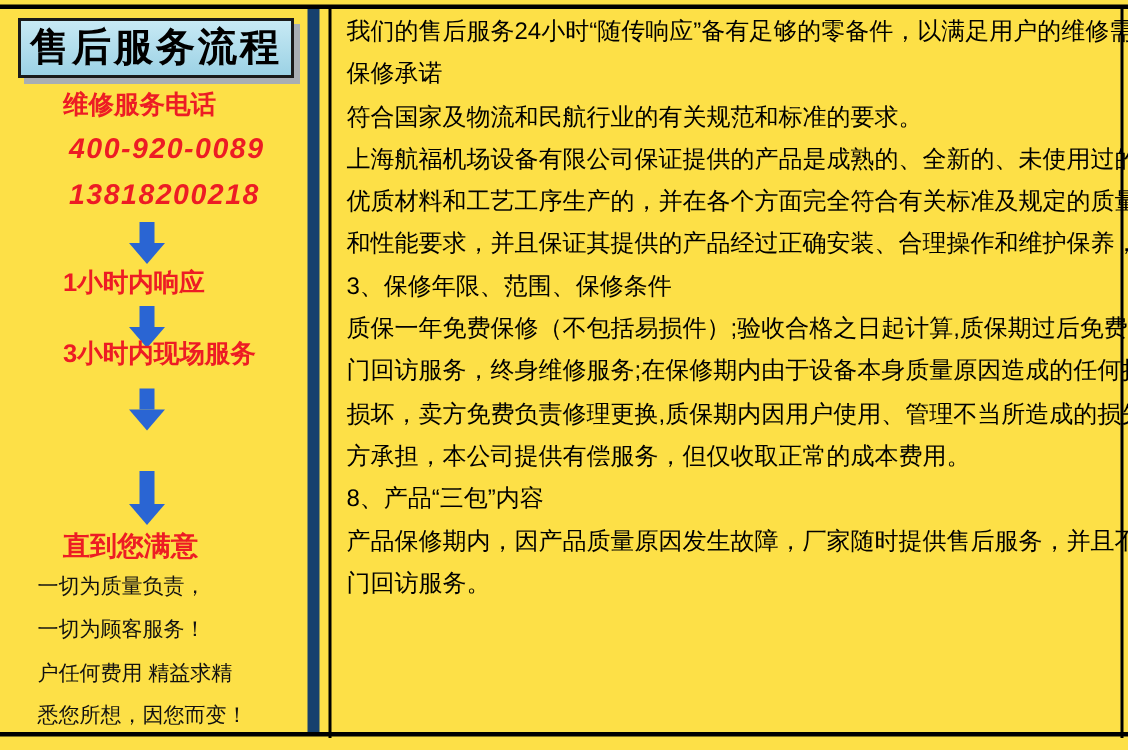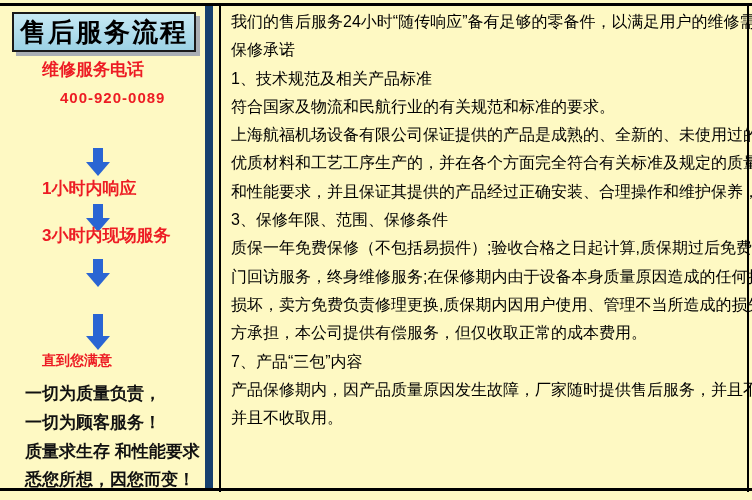--- a/index.html
+++ b/index.html
@@ -1,34 +1,34 @@
 <!DOCTYPE html>
 <html><head>
 <meta charset="utf-8">
 <style>
   html,body{margin:0;padding:0;background:#fff;}
-  .page{position:relative;width:752px;height:500px;background:#fef9c3;overflow:hidden;
+  .page{position:relative;width:752px;height:500px;background:#fde047;overflow:hidden;
         font-family:"Liberation Sans","DejaVu Sans",sans-serif;}
   .hline{position:absolute;left:0;width:752px;height:3px;background:#000;}
   .top-line{top:3px;}
   .bottom-line{top:488px;}
   .vdivider{position:absolute;left:205px;top:6px;width:8px;height:482px;background:#16406e;}
 
   
   .sidebar{position:absolute;left:0;top:0;width:205px;height:500px;}
   .title-box{position:absolute;left:12px;top:12px;width:180px;height:36px;
              background:linear-gradient(#c7e9f4,#9cd2e5);
              border:2px solid #1a1a1a;box-shadow:4px 4px 0 #a9aeb4;
              text-align:center;line-height:36px;font-size:26px;font-weight:bold;
              letter-spacing:2px;color:#000;
              font-family:"DejaVu Serif","Liberation Serif",serif;}
   .side-red{position:absolute;left:42px;color:#ed1c24;font-weight:bold;font-size:17px;white-space:nowrap;text-align:center;}
-  .side-num{position:absolute;left:60px;color:#ed1c24;font-weight:bold;font-size:15px;
-            letter-spacing:1px;white-space:nowrap;}
-  .side-black{position:absolute;left:25px;color:#111;font-weight:bold;font-size:17px;white-space:nowrap;}
+  .side-num{position:absolute;left:46px;color:#ed1c24;font-weight:bold;font-size:19px;
+            letter-spacing:1px;white-space:nowrap;font-style:italic;}
+  .side-black{position:absolute;left:25px;color:#111;font-weight:normal;font-size:14px;white-space:nowrap;}
   .flow-arrow{position:absolute;left:86px;width:24px;}
   .flow-arrow .stem{width:10px;height:14px;background:#2a65d3;margin:0 auto;}
   .flow-arrow.tall .stem{height:22px;}
   .flow-arrow .head{width:0;height:0;margin:0 auto;
                     border-left:12px solid transparent;border-right:12px solid transparent;
                     border-top:14px solid #2a65d3;}
 
   
   .content{position:absolute;left:219px;top:4px;width:508px;height:484px;
            border-left:2px solid #000;border-right:2px solid #000;
@@ -44,20 +44,21 @@
   <div class="hline bottom-line"></div>
   <div class="vdivider"></div>
 
   <aside class="sidebar">
     <div class="title-box">
       <span>售后服务流程</span>
     </div>
 
     <div class="side-red" style="top:58px">维修服务电话</div>
     <div class="side-num" style="top:89px">400-920-0089</div>
+    <div class="side-num" style="top:120px">13818200218</div>
 
     <div class="flow-arrow" style="top:148px">
       <div class="stem"></div>
       <div class="head"></div>
     </div>
 
     <div class="side-red" style="top:177px">1小时内响应</div>
 
     <div class="flow-arrow" style="top:204px">
       <div class="stem"></div>
@@ -70,39 +71,38 @@
       <div class="stem"></div>
       <div class="head"></div>
     </div>
 
 
     <div class="flow-arrow tall" style="top:314px">
       <div class="stem"></div>
       <div class="head"></div>
     </div>
 
-    <div class="side-red" style="top:352px;font-size:14px">直到您满意</div>
+    <div class="side-red" style="top:352px;font-size:18px">直到您满意</div>
 
     <div class="side-black" style="top:382px">一切为质量负责，</div>
     <div class="side-black" style="top:411px">一切为顾客服务！</div>
-    <div class="side-black" style="top:440px">质量求生存 和性能要求</div>
+    <div class="side-black" style="top:440px">户任何费用 精益求精</div>
     <div class="side-black" style="top:468px">悉您所想，因您而变！</div>
   </aside>
 
   <main class="content">
     <div class="cline">我们的售后服务24小时“随传响应”备有足够的零备件，以满足用户的维修需要。</div>
     <div class="cline">保修承诺</div>
-    <div class="cline">1、技术规范及相关产品标准</div>
     <div class="cline">符合国家及物流和民航行业的有关规范和标准的要求。</div>
     <div class="cline">上海航福机场设备有限公司保证提供的产品是成熟的、全新的、未使用过的，采用</div>
     <div class="cline">优质材料和工艺工序生产的，并在各个方面完全符合有关标准及规定的质量、规格</div>
     <div class="cline">和性能要求，并且保证其提供的产品经过正确安装、合理操作和维护保养，在产品</div>
     <div class="cline">3、保修年限、范围、保修条件</div>
     <div class="cline">质保一年免费保修（不包括易损件）;验收合格之日起计算,质保期过后免费提供上</div>
     <div class="cline">门回访服务，终身维修服务;在保修期内由于设备本身质量原因造成的任何损伤或</div>
     <div class="cline">损坏，卖方免费负责修理更换,质保期内因用户使用、管理不当所造成的损失由买</div>
     <div class="cline">方承担，本公司提供有偿服务，但仅收取正常的成本费用。</div>
-    <div class="cline">7、产品“三包”内容</div>
+    <div class="cline">8、产品“三包”内容</div>
     <div class="cline">产品保修期内，因产品质量原因发生故障，厂家随时提供售后服务，并且不收取用</div>
-    <div class="cline">并且不收取用。</div>
+    <div class="cline">门回访服务。</div>
   </main>
 
 </div>
 
 </body></html>

